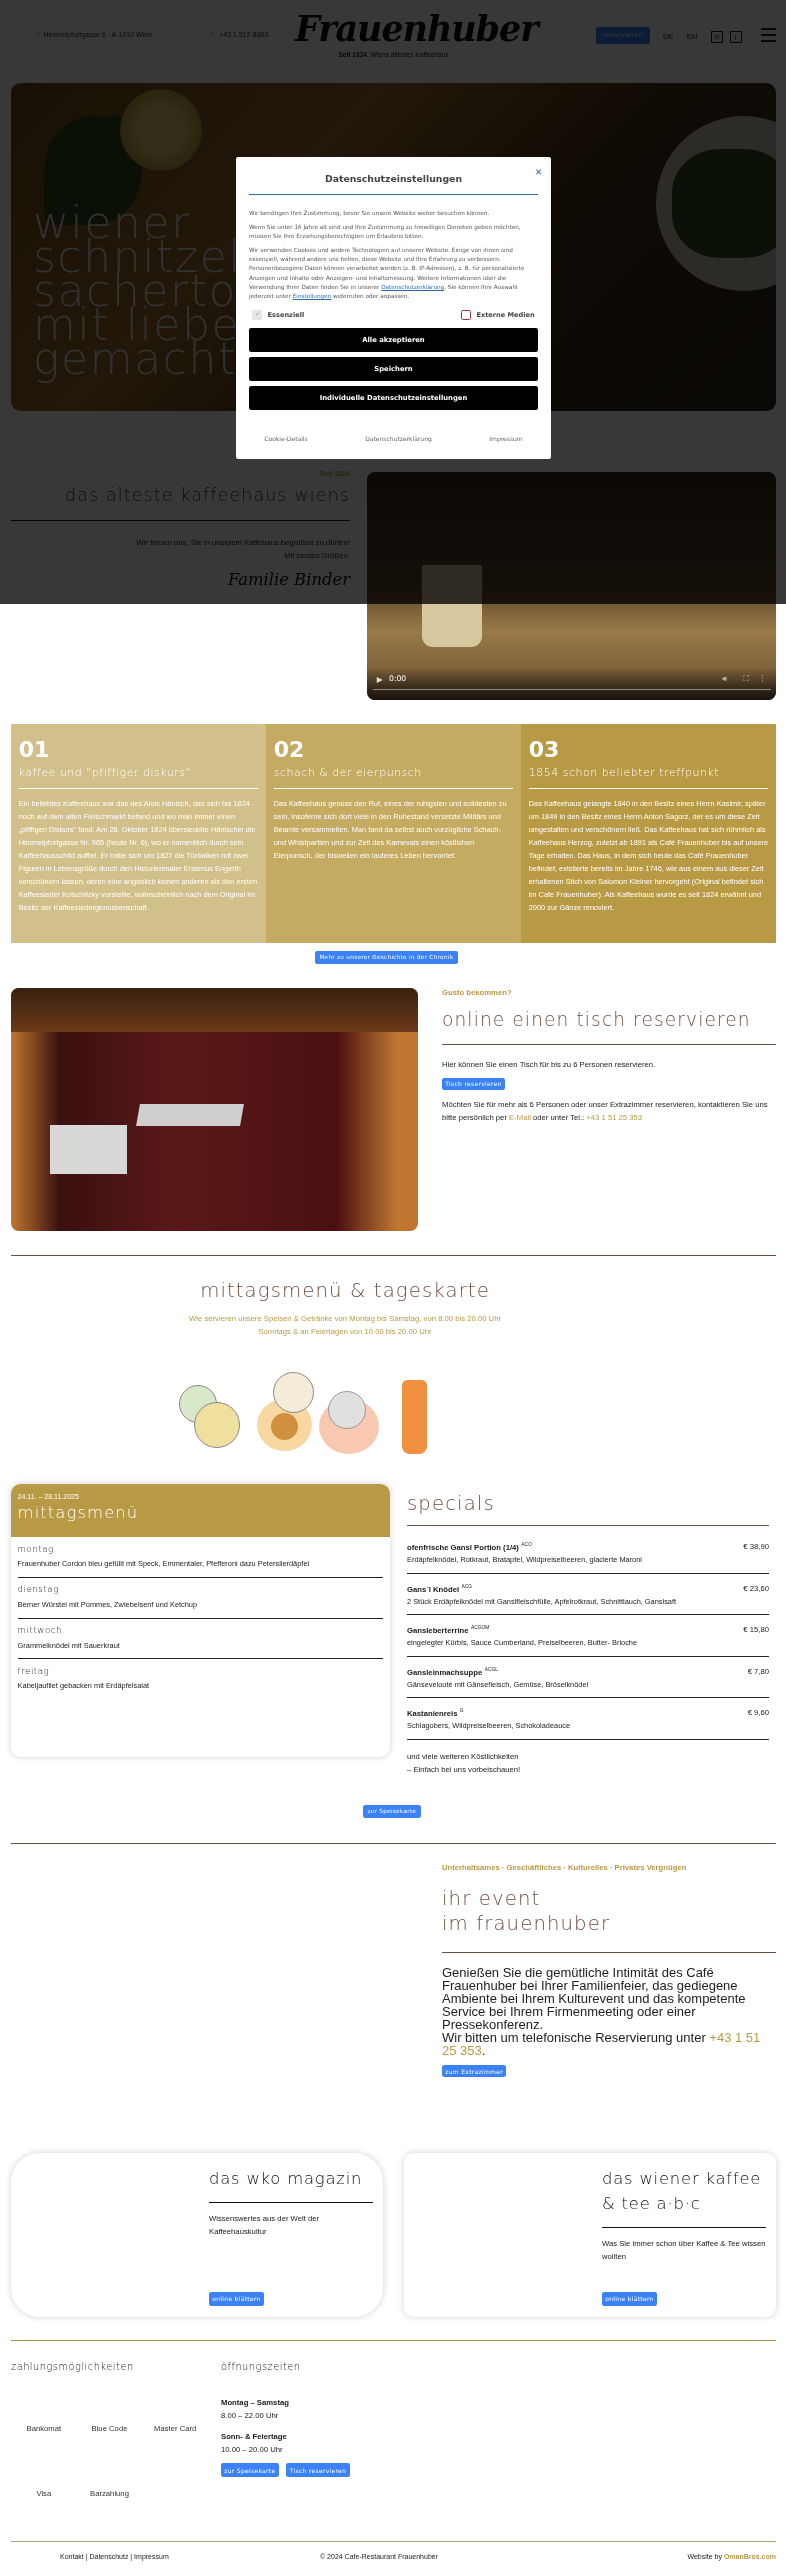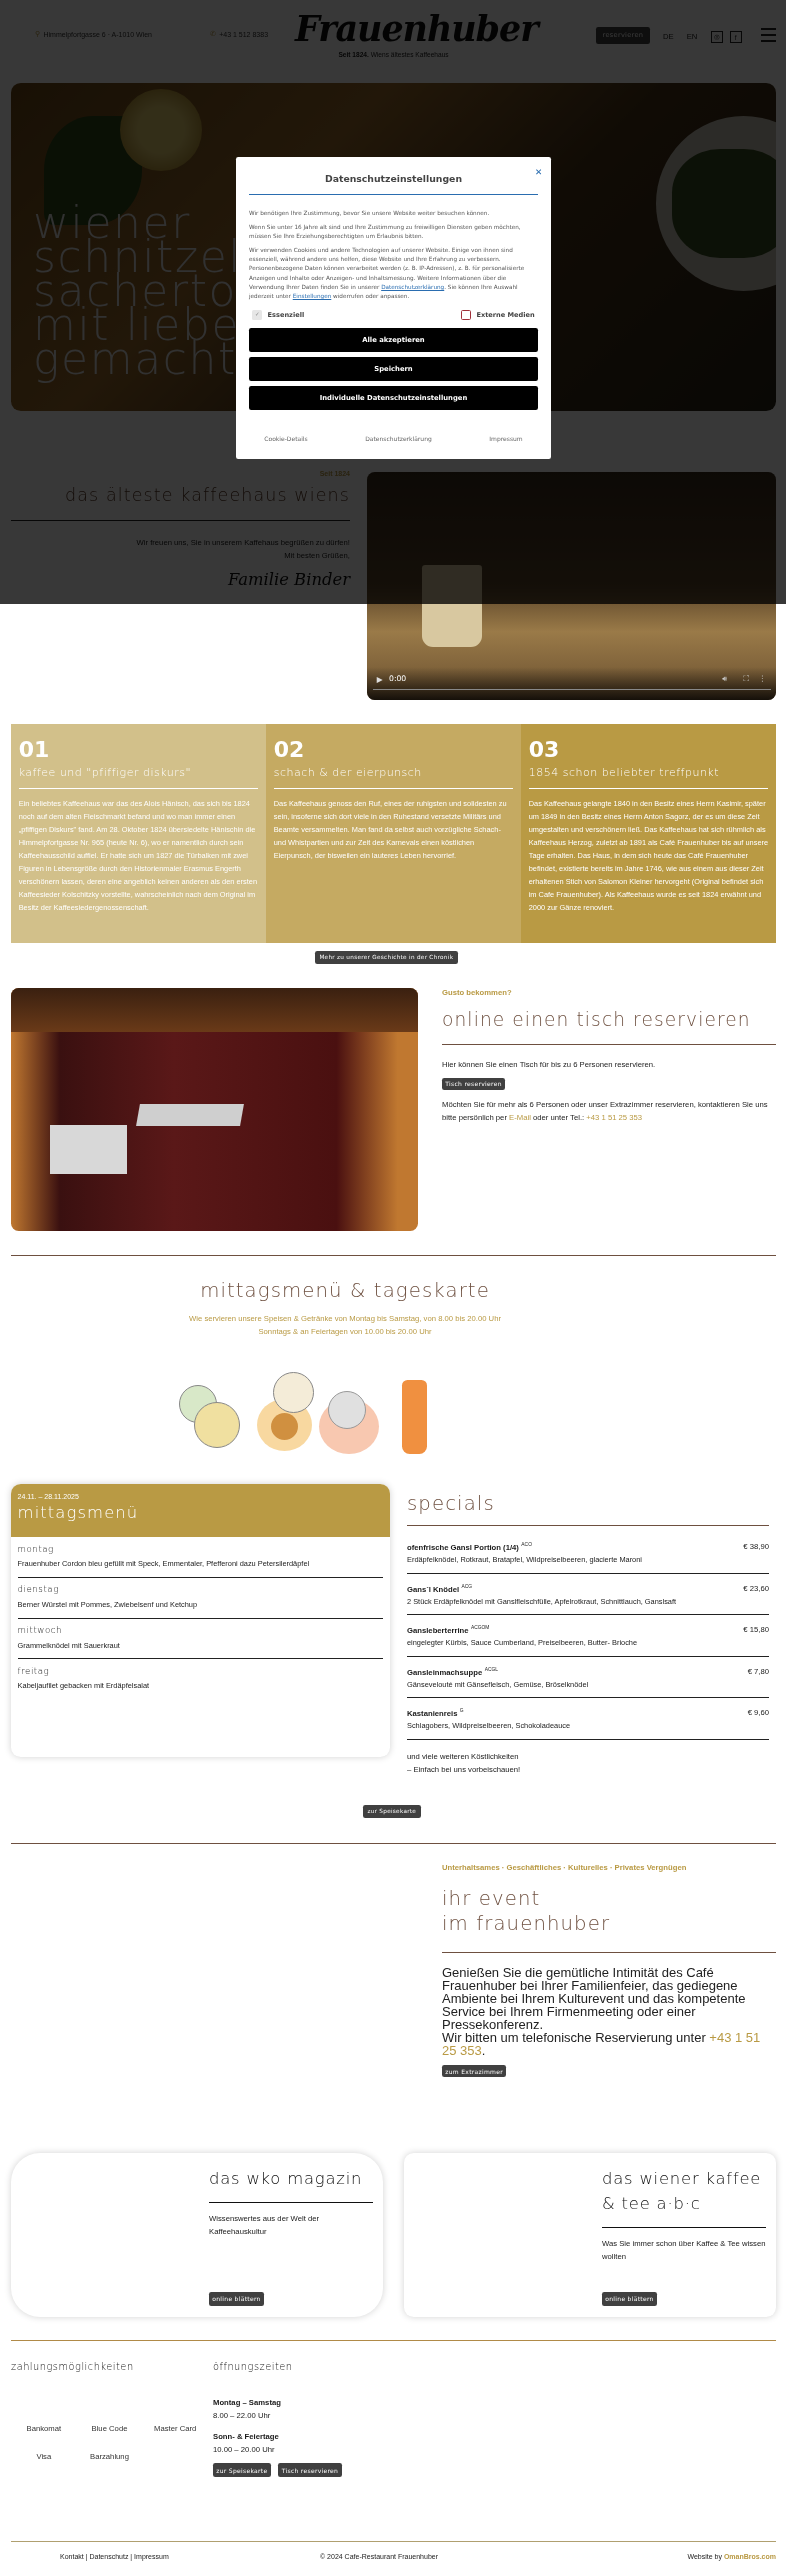--- a/index.html
+++ b/index.html
@@ -1,19 +1,19 @@
 <!DOCTYPE html>
 <html style="font-size:8.7px"><head>
 <meta charset="utf-8">
 <style>
   * { box-sizing: border-box; margin: 0; padding: 0; }
   html, body { width: 787px; background: #fff; }
   body { font-family: "Liberation Sans Narrow", "Liberation Sans", sans-serif; color: #1a1a1a; position: relative; height: 2576px; overflow: hidden; }
   .gold { color: #b99a44; }
-  .btn-gold { display: inline-block; background: #404040; color: #fff; border-radius: 2.2px; font-family: "DejaVu Sans", sans-serif; font-size: 6.6px; padding: 3.3px 5.5px; letter-spacing: 0.3px; }
+  .btn-gold { display: inline-block; background: #3b82f6; color: #fff; border-radius: 2.2px; font-family: "DejaVu Sans", sans-serif; font-size: 6.6px; padding: 3.3px 5.5px; letter-spacing: 0.3px; }
   a { color: inherit; text-decoration: none; }
 
   
   .header { position: absolute; top: 0; left: 0; width: 787px; height: 77px; background: #fff; }
   .header .addr { position: absolute; top: 30px; left: 35px; font-size: 7px; color: #333; display: flex; align-items: center; gap: 3.3px; }
   .header .phone { position: absolute; top: 30px; left: 210px; font-size: 7px; color: #333; display: flex; align-items: center; gap: 3.3px; }
   .logo { position: absolute; top: 8.7px; left: 295px; width: 197px; text-align: center; }
   .logo .name { font-family: "DejaVu Serif", serif; font-size: 35px; font-weight: bold; font-style: italic; letter-spacing: -1.1px; color: #111; line-height: 39px; }
   .logo .tag { font-size: 6.6px; color: #222; margin-top: 3.3px; }
   .header .res-btn { position: absolute; top: 27px; left: 596px; padding: 4.4px 6.6px; }
@@ -142,22 +142,22 @@
   .mag .txt { position: absolute; left: 198px; top: 13px; width: 164px; }
   .mag h3 { font-size: 16.4px; font-family: "DejaVu Sans", sans-serif; font-weight: 200; letter-spacing: 0.8px; line-height: 25px; color: #111; text-transform: lowercase; }
   .mag hr { border: none; border-top: 1.1px solid #111; margin: 11px 0 8.7px; }
   .mag p { font-size: 7.7px; line-height: 13px; }
   .mag .btn-gold { position: absolute; left: 198px; top: 139px; font-size: 6px; padding: 3.3px 3.3px; }
 
   
   .divider3 { position: absolute; top: 2340px; left: 11px; width: 765px; border-top: 1.6px solid #b08a48; }
   .pay { position: absolute; top: 2361px; left: 11px; width: 197px; }
   .pay h4, .hours h4 { font-size: 9.8px; font-family: "DejaVu Sans", sans-serif; font-weight: 200; letter-spacing: 0.5px; text-transform: lowercase; }
-  .pay .grid { display: grid; grid-template-columns: repeat(3, 1fr); row-gap: 19px; margin-top: 52px; font-size: 7.7px; color: #333; text-align: center; }
-  .hours { position: absolute; top: 2361px; left: 213px; width: 186px; }
+  .pay .grid { display: grid; grid-template-columns: repeat(3, 1fr); row-gap: 56px; margin-top: 52px; font-size: 7.7px; color: #333; text-align: center; }
+  .hours { position: absolute; top: 2361px; left: 221px; width: 186px; }
   .hours .block { margin-top: 24px; font-size: 7.7px; line-height: 13px; }
   .hours .block b { display: block; }
   .hours .block + .block { margin-top: 7.7px; }
   .hours .btns { margin-top: 7.7px; display: flex; gap: 7.7px; }
   .hours .btns .btn-gold { font-size: 6px; padding: 3.3px 3.3px; }
 
   .divider4 { position: absolute; top: 2541px; left: 11px; width: 765px; border-top: 1.1px solid #b0a070; }
   .foot { position: absolute; top: 2553px; left: 0; width: 787px; font-size: 7px; color: #222; }
   .foot .l { position: absolute; left: 60px; }
   .foot .c { position: absolute; left: 320px; }

